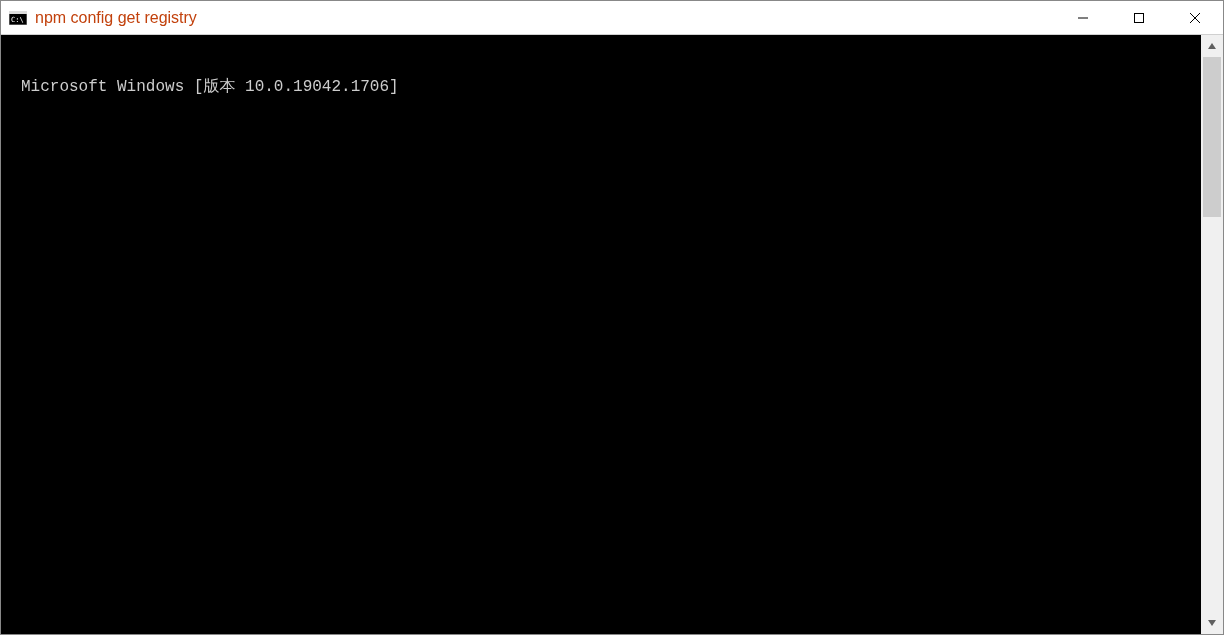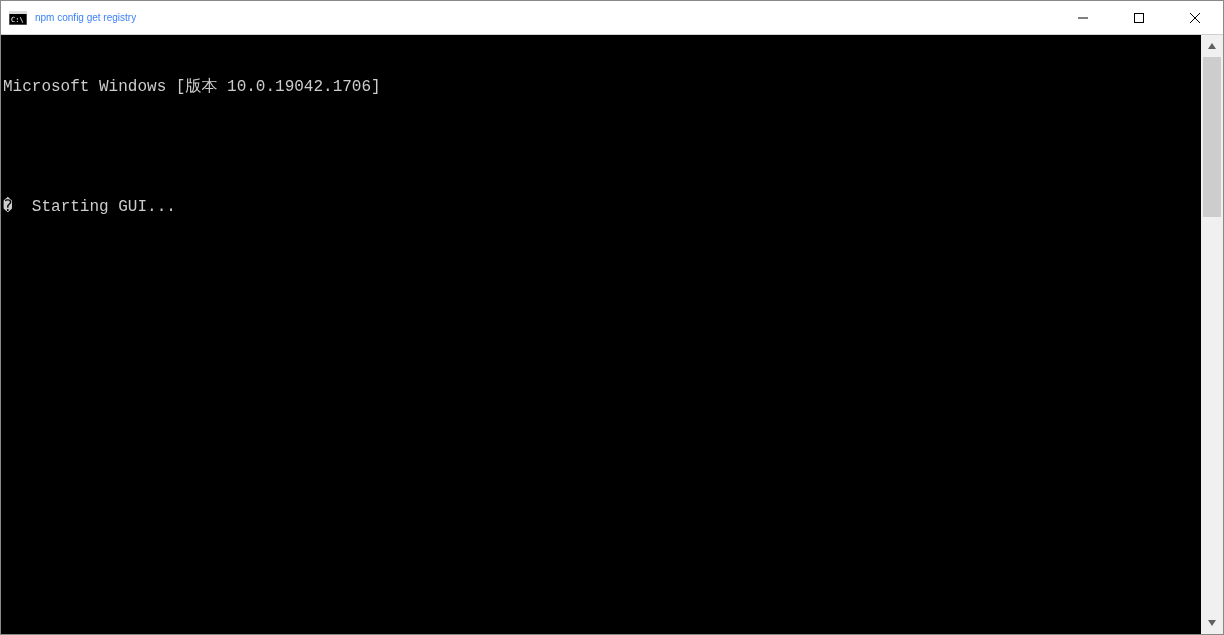--- a/index.html
+++ b/index.html
@@ -29,22 +29,22 @@
       margin-right: 8px;
       display: flex;
       align-items: center;
       justify-content: center;
     }
     .titlebar-icon svg {
       display: block;
     }
     .titlebar-title {
       flex: 1;
-      font-size: 10px;
-      color: #3b82f6;
+      font-size: 16px;
+      color: #c2410c;
       font-weight: 400;
     }
     .titlebar-controls {
       display: flex;
       height: 100%;
     }
     .titlebar-btn {
       width: 56px;
       height: 100%;
       display: flex;
@@ -66,21 +66,21 @@
       position: absolute;
       top: 0;
       left: 0;
       right: 22px;
       bottom: 0;
       background: #000000;
       color: #cccccc;
       font-family: "NSimSun", "SimSun", "Consolas", "Courier New", monospace;
       font-size: 16px;
       line-height: 20px;
-      padding: 2px 2px;
+      padding: 2px 20px;
       white-space: pre;
       overflow: hidden;
     }
     .console-line {
       min-height: 20px;
     }
     .scrollbar {
       position: absolute;
       top: 0;
       right: 0;
@@ -151,21 +151,20 @@
           <line x1="11" y1="1" x2="1" y2="11" stroke-width="1"></line>
         </svg>
     </div>
   </div>
 </div>
 
 <div class="console-wrap">
   <div class="console-area">
     <div class="console-line">Microsoft Windows [版本 10.0.19042.1706]</div>
     <div class="console-line"></div>
-    <div class="console-line">�  Starting GUI...</div>
   </div>
   <div class="scrollbar">
     <div class="scroll-btn up">
       <svg width="10" height="10" viewBox="0 0 10 10">
           <polygon points="5,2 9,8 1,8"></polygon>
         </svg>
     </div>
     <div class="scroll-track">
       <div class="scroll-thumb"></div>
     </div>

